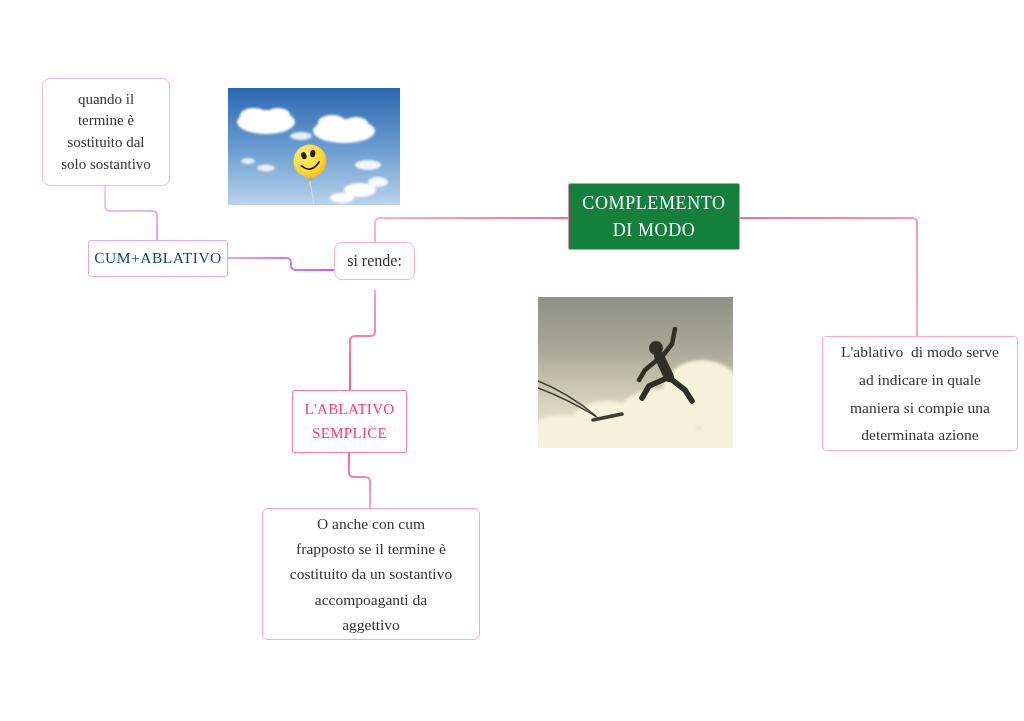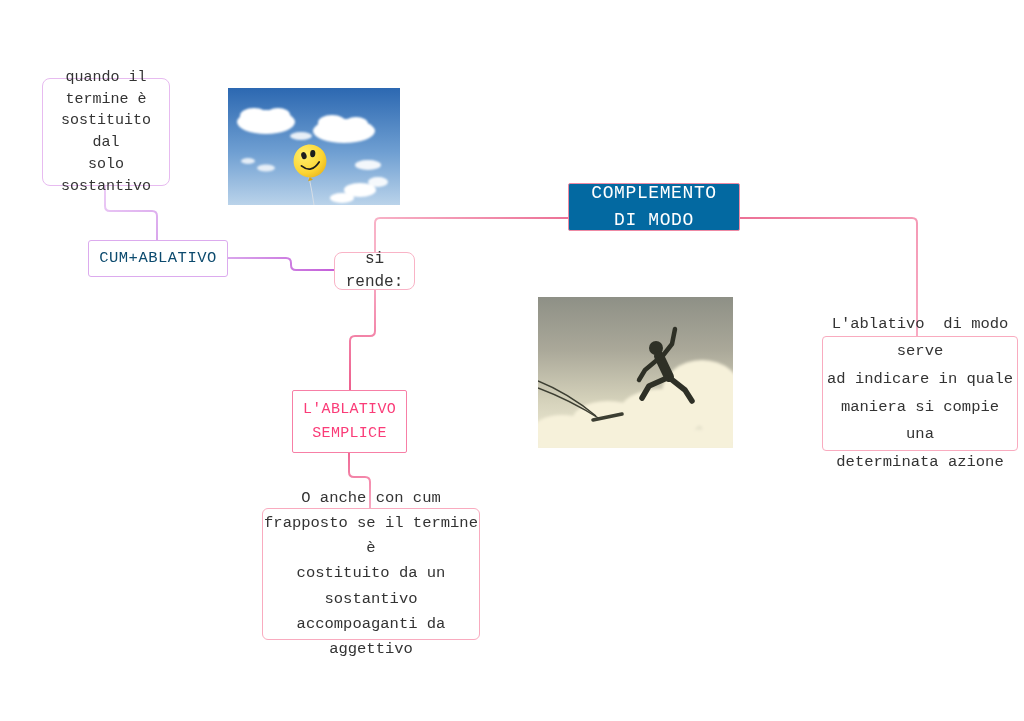--- a/index.html
+++ b/index.html
@@ -1,42 +1,42 @@
 <!DOCTYPE html>
 <html><head>
 <meta charset="utf-8">
 <style>
   html,body { margin:0; padding:0; background:#fff; }
   .canvas {
     position:relative; width:1024px; height:721px; background:#ffffff;
-    font-family:Liberation Mono, monospace; overflow:hidden;
+    font-family:Liberation Serif, serif; overflow:hidden;
   }
   svg.overlay { position:absolute; left:0; top:0; pointer-events:none; }
   .node {
     position:absolute; box-sizing:border-box; background:#ffffff;
     display:flex; align-items:center; justify-content:center;
     text-align:center; white-space:pre-wrap; color:#333333;
     line-height:1.45; cursor:pointer;
   }
   .node-quando {
     left:42px; top:78px; width:128px; height:108px;
     border:1.5px solid #e7bbf0; border-radius:8px; font-size:15px;
   }
   .node-cum {
     left:88px; top:240px; width:140px; height:37px;
     border:1.5px solid #dcabee; border-radius:3px;
     font-size:15.5px; color:#0c4a6e; letter-spacing:0.5px;
   }
   .node-sirende {
-    left:334px; top:252px; width:81px; height:38px;
+    left:334px; top:242px; width:81px; height:38px;
     border:1.5px solid #f9b3c6; border-radius:8px; font-size:16px;
   }
   .node-root {
-    left:568px; top:183px; width:172px; height:48px;
-    background:#0369a1; border:1px solid #ee8aa4; border-radius:2px;
+    left:568px; top:183px; width:172px; height:67px;
+    background:#15803d; border:1px solid #ee8aa4; border-radius:2px;
     color:#ffffff; font-size:18px; letter-spacing:0.6px; line-height:1.5;
   }
   .node-ablsemplice {
     left:292px; top:390px; width:115px; height:63px;
     border:1.5px solid #f77fa6; border-radius:2px;
     font-size:15px; color:#fa3c78; letter-spacing:0.3px; line-height:1.55;
   }
   .node-ablmodo {
     left:822px; top:336px; width:196px; height:115px;
     border:1.5px solid #f9abbf; border-radius:4px;

